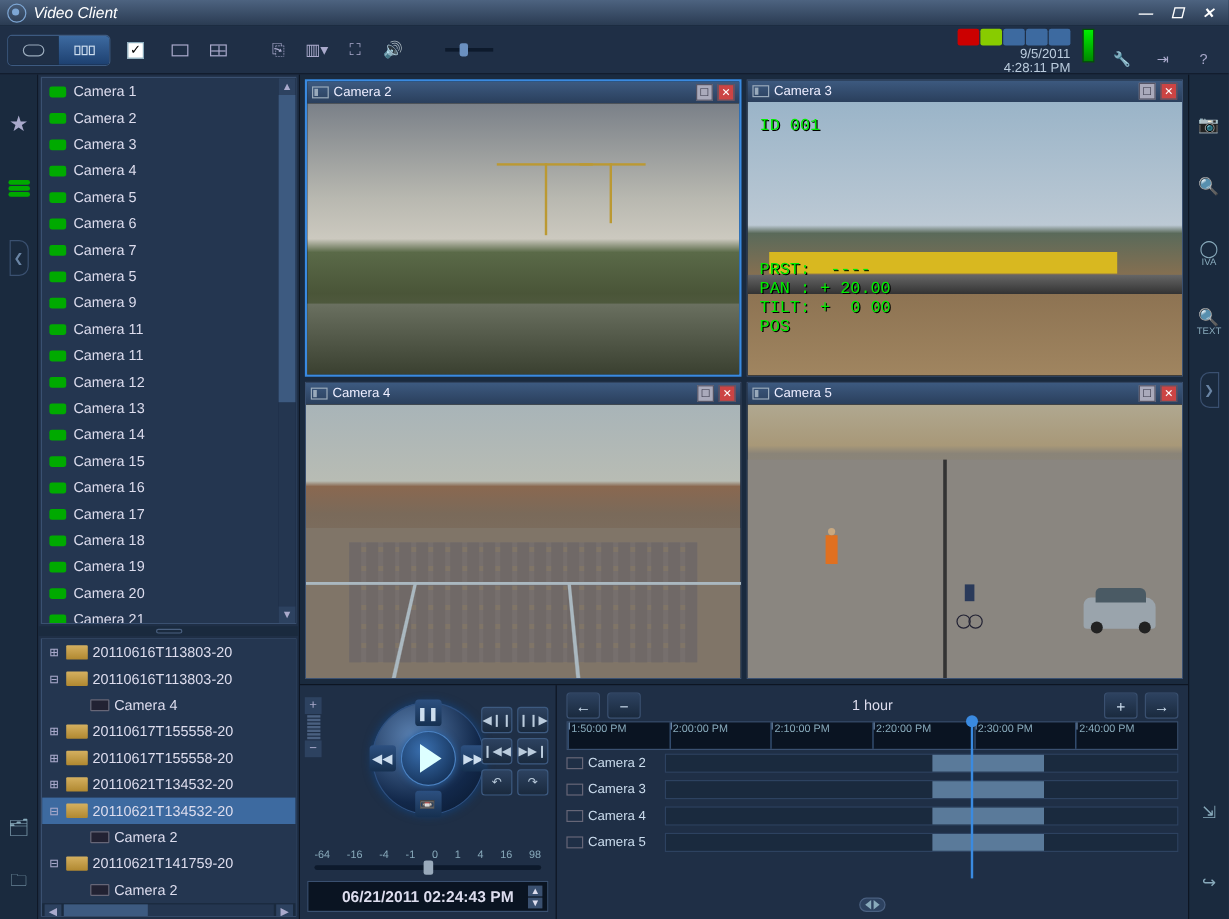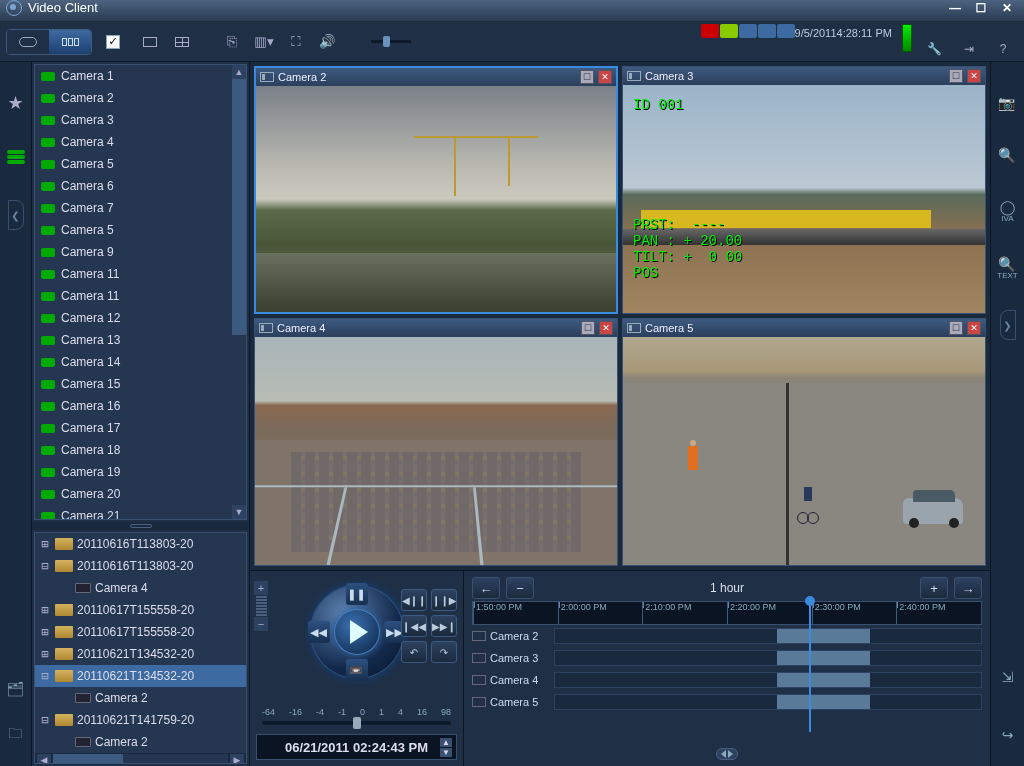--- a/index.html
+++ b/index.html
@@ -1,19 +1,19 @@
 <!DOCTYPE html>
 <html><head>
 <meta charset="utf-8">
 <style>
 * { box-sizing: border-box; margin: 0; padding: 0; font-family: Arial, sans-serif; }
 body { background: #2a3b52; color: #ddd; width: 1024px; height: 766px; overflow: hidden; font-size: 12px; }
 
 
-.title-bar { height: 22px; background: linear-gradient(#4d6380, #2a3b52); display: flex; padding: 0 6px; border-bottom: 1px solid #1a2a3e; }
+.title-bar { height: 22px; background: linear-gradient(#4d6380, #2a3b52); display: flex; align-items: center; padding: 0 6px; border-bottom: 1px solid #1a2a3e; font-style: italic; }
 .title-bar .eye-icon { width: 16px; height: 16px; border: 1.5px solid #7da6d4; border-radius: 50%; margin-right: 6px; position: relative; }
 .title-bar .eye-icon::after { content: ""; position: absolute; width: 6px; height: 6px; background: #7da6d4; border-radius: 50%; top: 3px; left: 3px; }
 .title-text { flex: 1; color: #fff; font-size: 13px; }
 .win-btn { width: 22px; height: 16px; display: inline-flex; align-items: center; justify-content: center; margin-left: 4px; cursor: pointer; color: #fff; font-weight: bold; }
 
 
 .toolbar { height: 40px; background: #1f2f46; display: flex; align-items: center; padding: 0 6px; border-bottom: 1px solid #0f1a2a; position: relative; }
 .view-toggle { display: flex; background: #0d1a2c; border-radius: 4px; overflow: hidden; border: 1px solid #3d5a80; }
 .view-toggle button { width: 42px; height: 24px; background: #1f2f46; border: none; color: #8ab; cursor: pointer; display: flex; align-items: center; justify-content: center; }
 .view-toggle button.active { background: linear-gradient(#3d6aa0, #1d4070); }
@@ -24,21 +24,21 @@
 .toolbar .sep { width: 18px; }
 .tb-btn { width: 24px; height: 24px; background: transparent; border: none; color: #aac; cursor: pointer; display: inline-flex; align-items: center; justify-content: center; margin: 0 4px; }
 .tb-btn .box { width: 14px; height: 10px; border: 1px solid #aac; }
 .tb-btn .grid4 { width: 14px; height: 10px; border: 1px solid #aac; position: relative; }
 .tb-btn .grid4::before { content: ""; position: absolute; left: 50%; top: 0; bottom: 0; width: 1px; background: #aac; }
 .tb-btn .grid4::after { content: ""; position: absolute; top: 50%; left: 0; right: 0; height: 1px; background: #aac; }
 .checkbox { width: 14px; height: 14px; border: 1px solid #8ab; background: #fff; display: inline-flex; align-items: center; justify-content: center; margin: 0 14px; color: #000; font-size: 11px; }
 .checkbox::after { content: "✓"; }
 
 .toolbar-right { position: absolute; right: 8px; top: 2px; text-align: right; display: flex; align-items: flex-start; gap: 10px; }
-.status-block { display: flex; flex-direction: row; align-items: flex-end; font-size: 11px; color: #bcd; }
+.status-block { display: flex; flex-direction: column; align-items: flex-end; font-size: 11px; color: #bcd; }
 .status-icons { display: flex; gap: 1px; margin-bottom: 1px; }
 .status-icons span { width: 18px; height: 14px; background: #3d6aa0; border-radius: 2px; display: inline-block; }
 .status-icons span:first-child { background: #c00; }
 .status-icons span:nth-child(2) { background: #8c0; }
 .hdd-bar { width: 10px; height: 28px; background: linear-gradient(#0e0, #080); border: 1px solid #050; }
 .toolbar-right .sys-btn { width: 18px; height: 18px; }
 
 
 .main { display: flex; height: calc(766px - 62px); }
 

